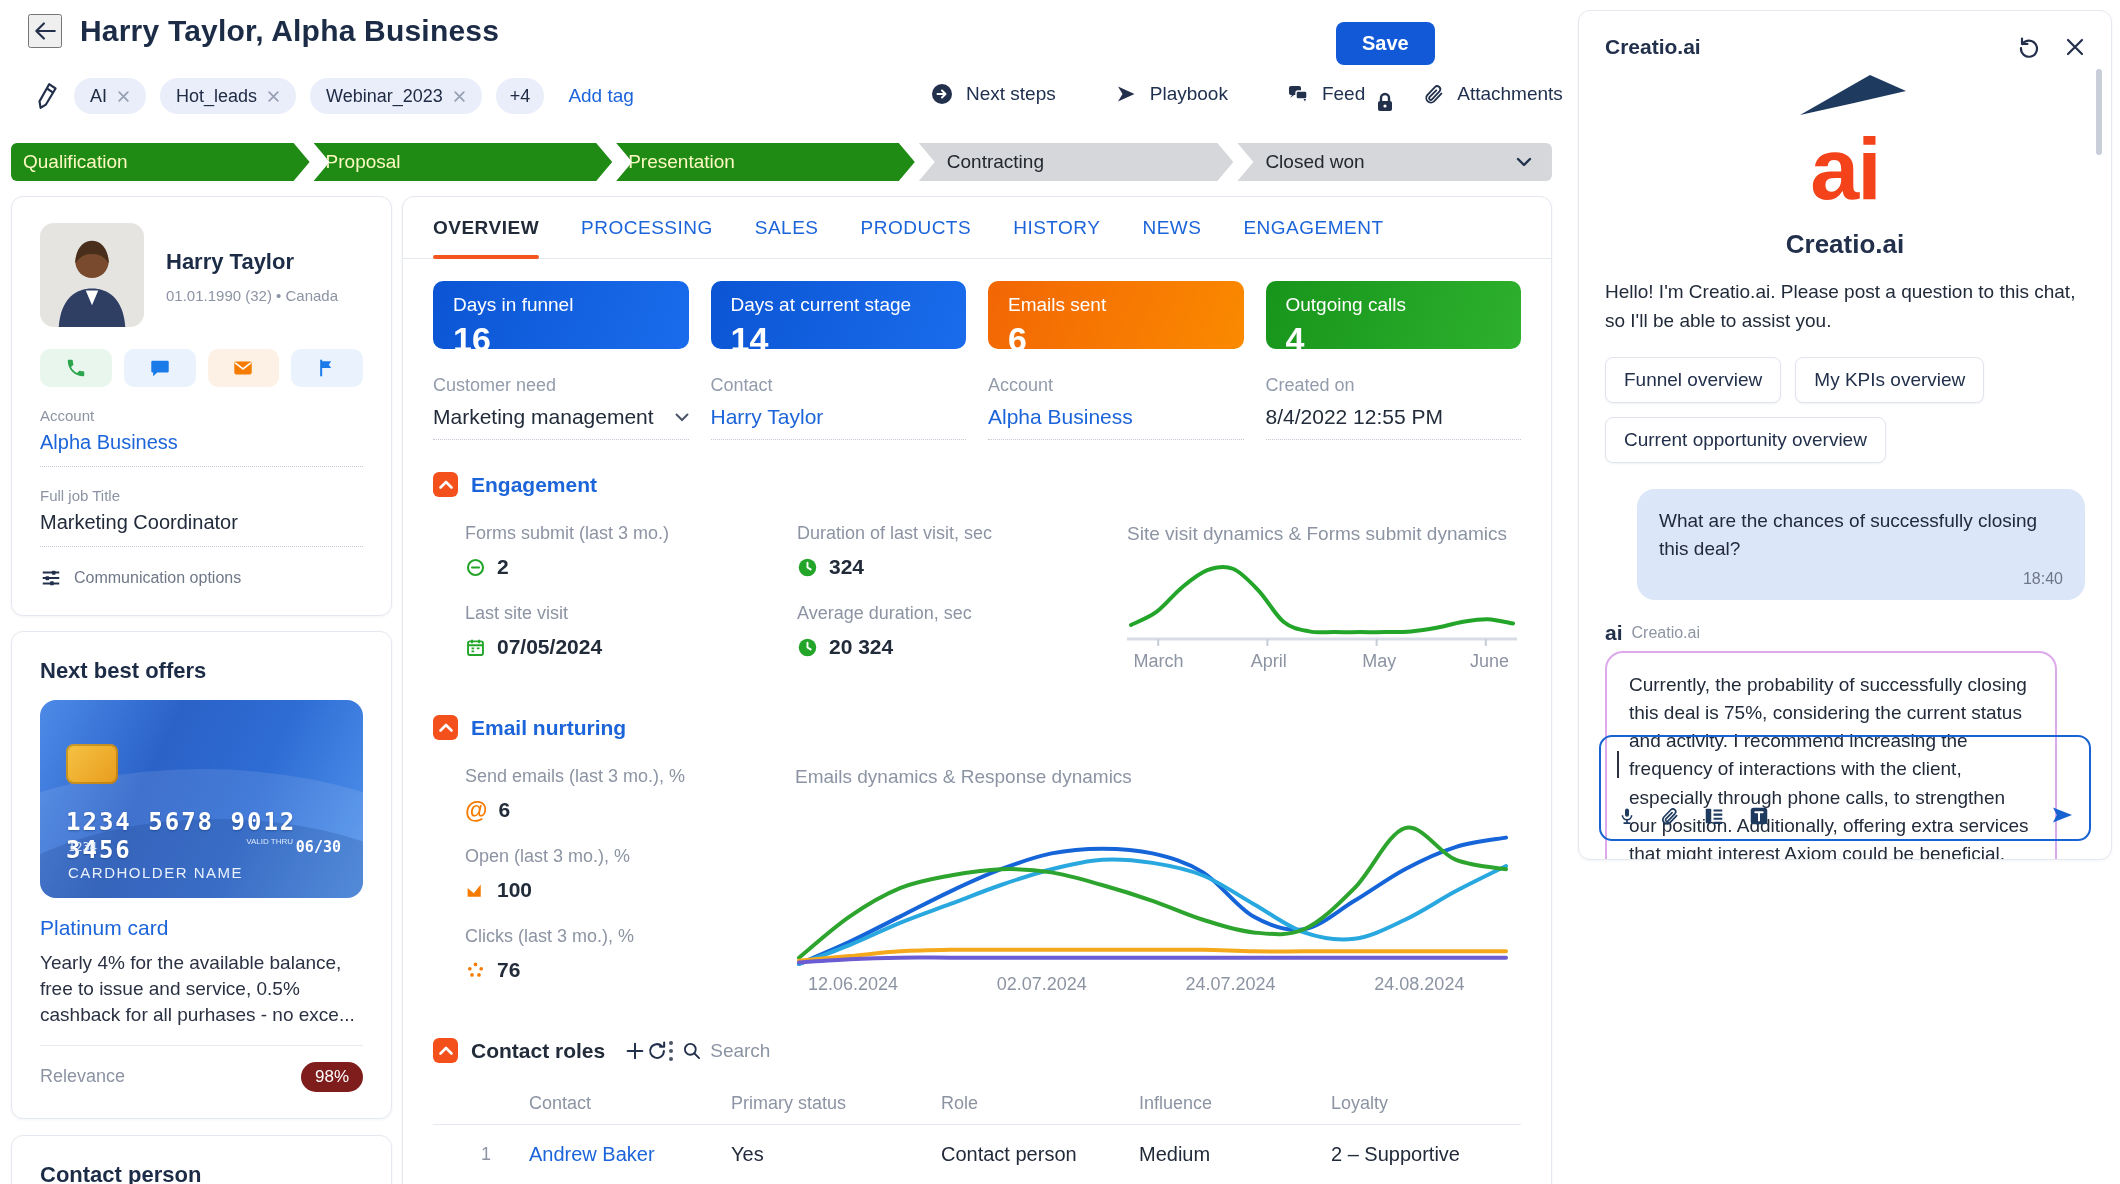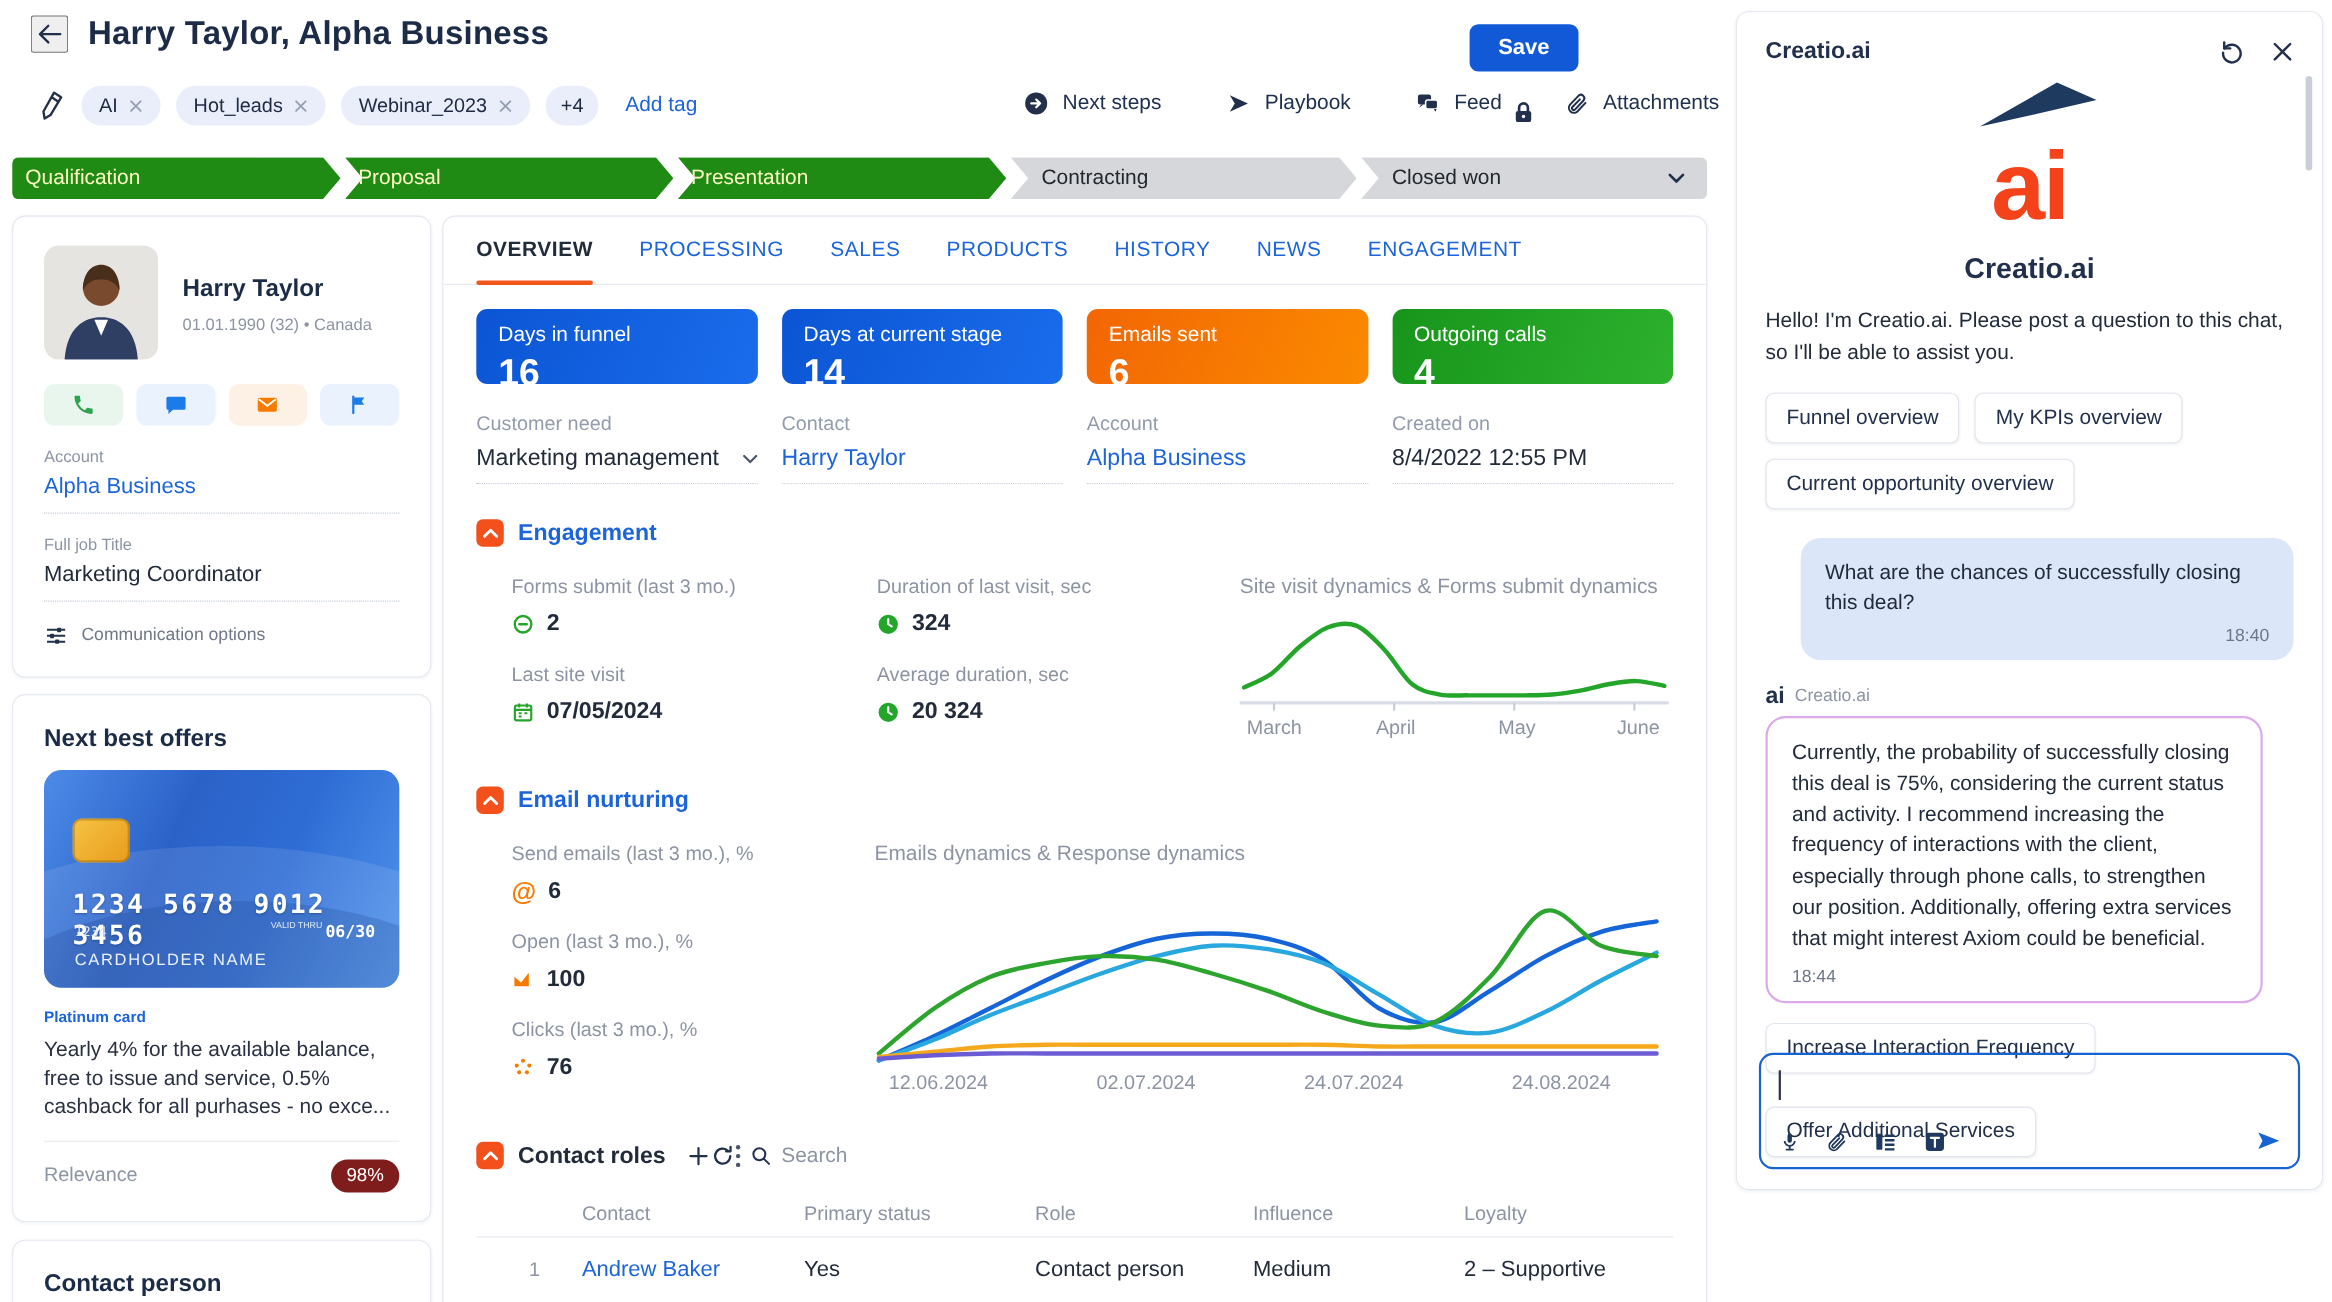--- a/index.html
+++ b/index.html
@@ -70,21 +70,21 @@
      background:rgba(13,42,110,.18);}
   .cc-chip{position:absolute;left:26px;top:44px;width:52px;height:40px;border-radius:8px;z-index:2;
      background:linear-gradient(135deg,#F6C444,#E89B1C);box-shadow:inset 0 0 0 2px rgba(120,80,0,.35);}
   .cc-num{position:absolute;left:26px;top:108px;z-index:2;color:#fff;font-family:"DejaVu Sans Mono",monospace;
      font-weight:700;font-size:24px;letter-spacing:2px;text-shadow:0 1px 2px rgba(0,40,90,.4);}
   .cc-sub{position:absolute;left:28px;top:140px;z-index:2;color:#DCE8FA;font-size:12px;font-family:"DejaVu Sans Mono",monospace;}
   .cc-valid{position:absolute;right:70px;top:138px;z-index:2;color:#DCE8FA;font-size:8px;line-height:1.1;text-align:right;}
   .cc-valid-date{position:absolute;right:22px;top:138px;z-index:2;color:#fff;font-size:15px;font-weight:700;
      font-family:"DejaVu Sans Mono",monospace;}
   .cc-holder{position:absolute;left:28px;top:164px;z-index:2;color:#EAF1FC;font-size:15px;letter-spacing:1.5px;}
-  .offer-name{font-size:14px;color:var(--blue-link);margin-top:18px;cursor:pointer;font-weight:bold;}
+  .offer-name{font-size:21px;color:var(--blue-link);margin-top:18px;cursor:pointer;}
   .offer-desc{font-size:19px;color:#2A3142;line-height:1.38;margin-top:10px;}
   .solid-hr{border:none;border-top:1px solid #E7EAF0;margin-top:16px;}
   .relevance-row{display:flex;justify-content:space-between;align-items:center;margin-top:16px;}
   .relevance-label{font-size:18px;color:var(--gray-label);}
   .relevance-pill{background:#7f1d1d;color:#fff;font-size:17px;padding:5px 14px;border-radius:16px;}
 
   .contact-card{margin-top:16px;padding:26px 28px;height:220px;overflow:hidden;}
 
   
   .main-card{position:absolute;left:402px;top:196px;width:1150px;height:1010px;padding:0 30px;border-radius:12px;}
@@ -134,21 +134,21 @@
 
   .roles-table{margin-top:20px;padding-left:36px;}
   .tr-grid{display:grid;grid-template-columns:60px 202px 210px 198px 192px 1fr;align-items:center;}
   .th{font-size:18px;color:var(--gray-label);padding:10px 0;}
   .tdiv{border:none;border-top:1px solid #E6E9EF;margin-left:-36px;}
   .td{font-size:20px;color:#222B3A;padding:18px 0;}
   .td.num{color:#8C94A3;font-size:18px;text-align:center;padding-right:26px;}
   .td.link{color:var(--blue-link);cursor:pointer;}
 
   
-  .ai-panel{position:absolute;left:1578px;top:10px;width:534px;height:1072px;padding:24px 26px;overflow:hidden;}
+  .ai-panel{position:absolute;left:1578px;top:10px;width:534px;height:850px;padding:24px 26px;overflow:hidden;}
   .ai-head{display:flex;align-items:center;justify-content:space-between;}
   .ai-head-title{font-size:21px;font-weight:600;color:#22304C;}
   .ai-head-icons{display:flex;align-items:center;gap:24px;}
   .ai-scrollbar{position:absolute;right:9px;top:58px;width:6px;height:86px;border-radius:3px;background:#C9CED8;cursor:grab;}
   .ai-logo-wrap{margin-top:28px;display:flex;flex-direction:column;align-items:center;}
   .ai-logo{position:relative;height:120px;display:flex;align-items:flex-end;}
   .ai-logo-text{font-size:88px;font-weight:700;color:#F4421A;line-height:.85;letter-spacing:-2px;}
   .ai-logo-swoosh{position:absolute;right:-28px;top:-16px;}
   .ai-brand{font-size:26px;font-weight:600;color:#22304C;margin-top:22px;}
   .ai-greeting{font-size:19px;line-height:1.5;color:#222B3A;margin-top:18px;}

